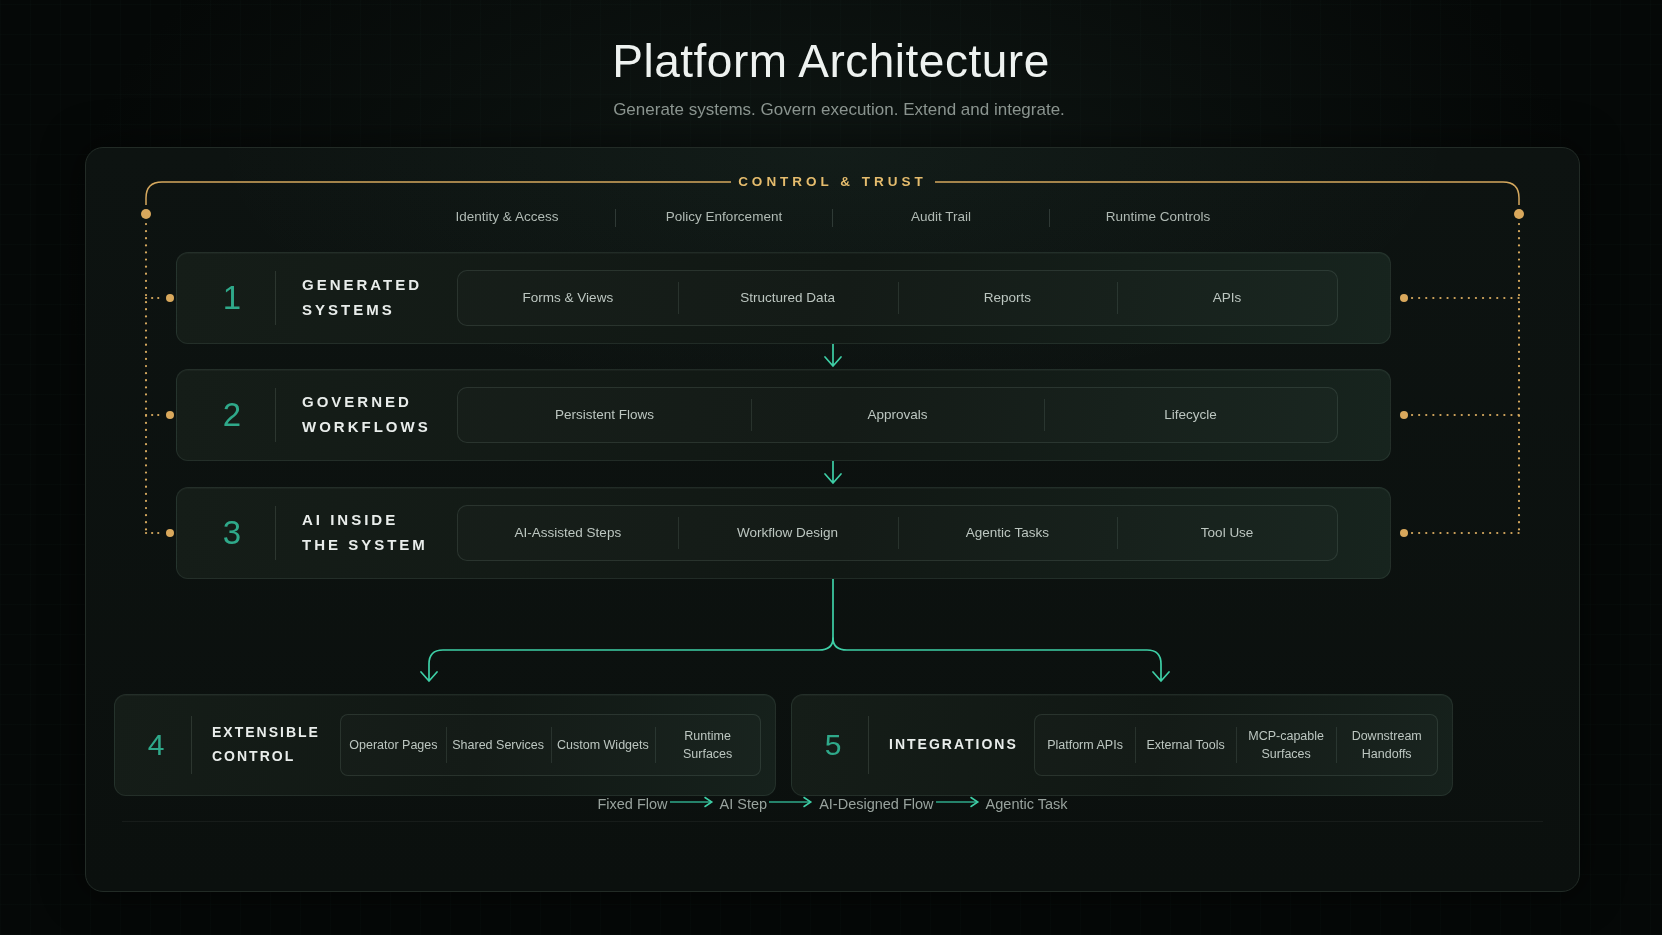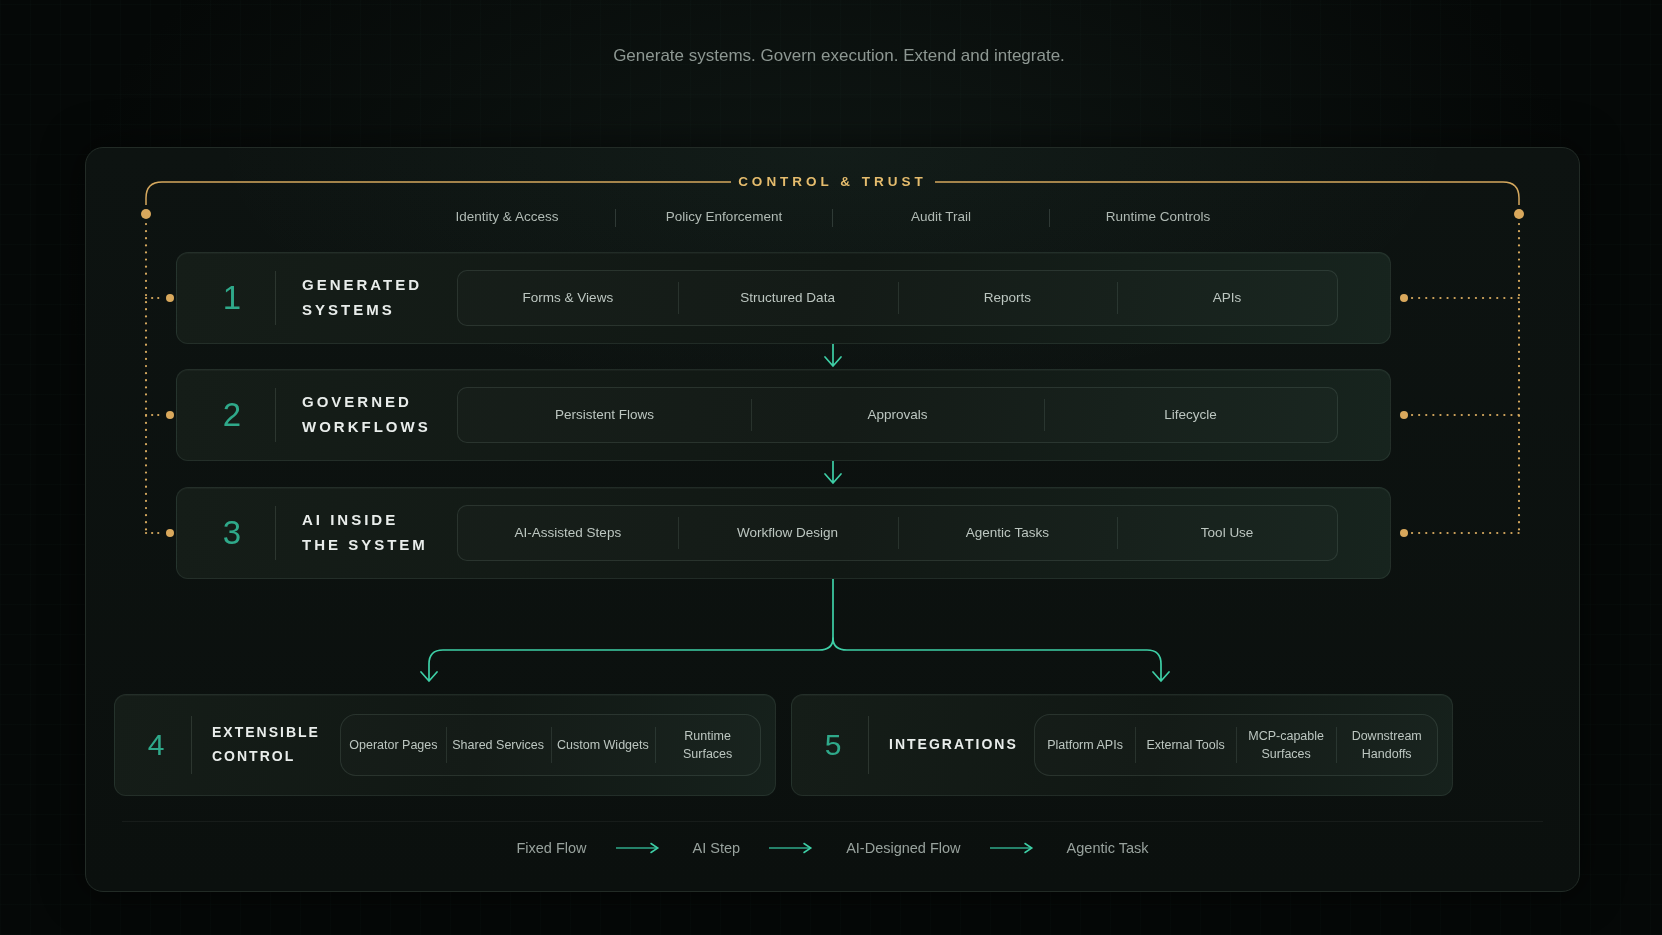--- a/index.html
+++ b/index.html
@@ -73,37 +73,38 @@
     border:1px solid rgba(150,180,162,0.12);border-radius:12px;
     background:linear-gradient(100deg,#151d18 0%,#111814 55%,#16211c 100%);
     box-shadow:inset 0 1px 0 rgba(255,255,255,0.03);
   }
   .row4{left:28px;} .row5{left:705px;}
   .row-bottom .row-num{width:30px;font-size:30px;}
   .row-bottom .row-sep{height:58px;margin:0 20px;}
   .row-bottom .row-title{width:auto;min-width:112px;font-size:14px;letter-spacing:2px;line-height:1.7;margin-right:16px;}
   .chips-sm{
     flex:1;margin-right:14px;height:60px;display:flex;align-items:stretch;
-    border:1px solid rgba(160,190,175,0.14);border-radius:16px;
+    border:1px solid rgba(160,190,175,0.14);border-radius:8px;
     background:rgba(255,255,255,0.015);
   }
   .chips-sm .chip{font-size:12.5px;padding:0 6px;}
 
   .legend-divider{position:absolute;left:36px;right:36px;top:673px;height:1px;background:rgba(255,255,255,0.05);}
   .legend{
-    position:absolute;left:0;right:0;top:684px;height:32px;
-    display:flex;align-items:center;justify-content:center;gap:27px;
+    position:absolute;left:0;right:0;top:648px;height:32px;
+    display:flex;align-items:flex-start;justify-content:center;
   }
   .legend-item{font-size:14.5px;color:#98a29d;}
   .legend-arrow{display:block;}
 </style>
 </head>
 <body>
 
 <div class="hero">
+  <h1>Platform Architecture</h1>
   <p>Generate systems. Govern execution. Extend and integrate.</p>
 </div>
 
 <div class="board">
 
   <svg class="overlay" width="1493" height="743" viewBox="0 0 1493 743">
 
     <g stroke="#d5a85e" fill="none">
       <path d="M 645 34 H 76 Q 60 34 60 50 V 57" stroke-width="1.5"></path>
       <path d="M 849 34 H 1417 Q 1433 34 1433 50 V 57" stroke-width="1.5"></path>

